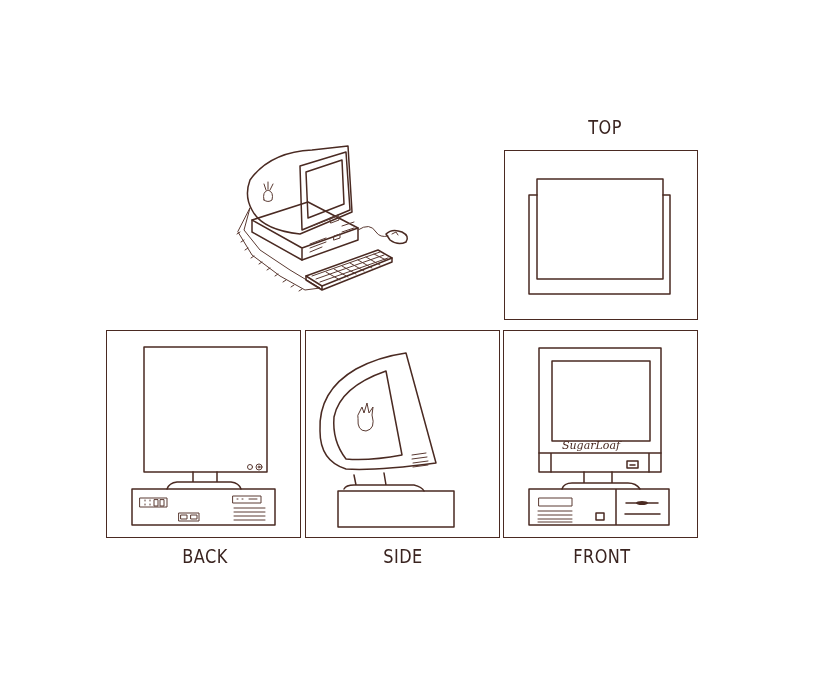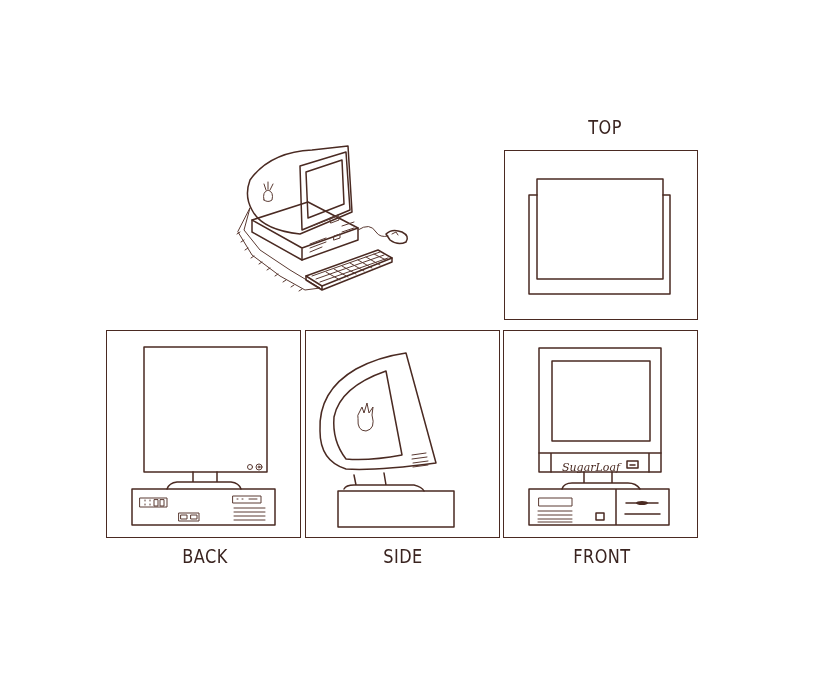--- a/index.html
+++ b/index.html
@@ -82,15 +82,15 @@
     <path class="ln" d="M48 30 L146 30 L146 110 L48 110 Z"></path>
     <path class="ln" d="M35 122 L157 122 M47 122 L47 141 M145 122 L145 141"></path>
     <path class="ln" d="M123 130 L134 130 L134 137 L123 137 Z M126 134 l5 0"></path>
     <path class="ln" d="M80 141 L80 152 M108 141 L108 152 M58 158 Q60 152 68 152 L124 152 Q132 152 136 158"></path>
     <path class="ln" d="M25 158 L165 158 L165 194 L25 194 Z M112 158 L112 194"></path>
     <path class="lt" d="M35 167 L68 167 L68 175 L35 175 Z M34 180 L68 180 M34 184 L68 184 M34 188 L68 188 M34 191 L68 191"></path>
     <path class="ln" d="M92 182 L100 182 L100 189 L92 189 Z"></path>
     <path class="ln" d="M122 172 L154 172 M121 183 L156 183"></path>
     <ellipse cx="138" cy="172" rx="6" ry="2" fill="#4a2a22"></ellipse>
   </svg>
-  <div style="position:absolute;left:58px;top:128px;width:60px;height:18px;font-family:'DejaVu Serif', serif;font-style:italic;font-size:11px;color:#4a2a22;line-height:18px;">SugarLoaf</div>
+  <div style="position:absolute;left:58px;top:106px;width:60px;height:18px;font-family:'DejaVu Serif', serif;font-style:italic;font-size:11px;color:#4a2a22;line-height:18px;">SugarLoaf</div>
 </div>
 <div class="label" style="left:557px;top:545px;width:90px;">FRONT</div>
 
 </body></html>

